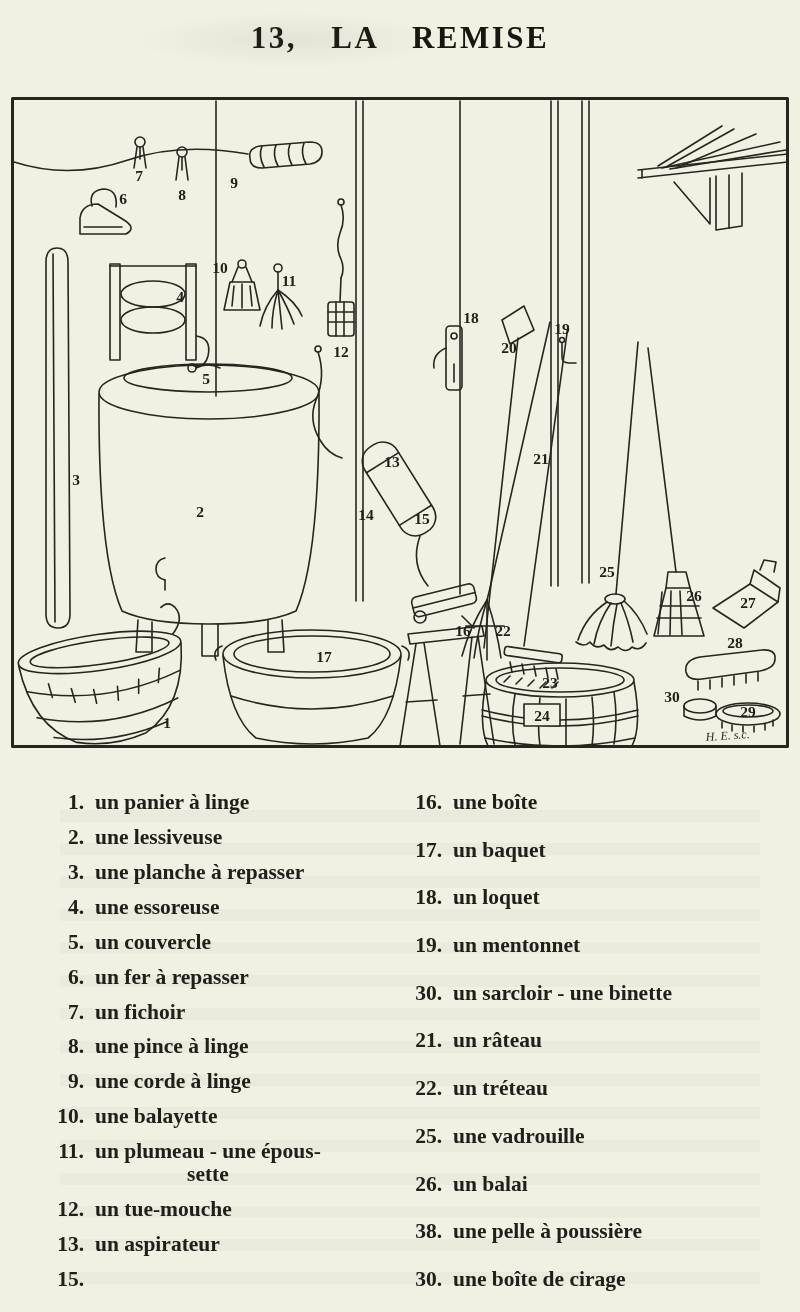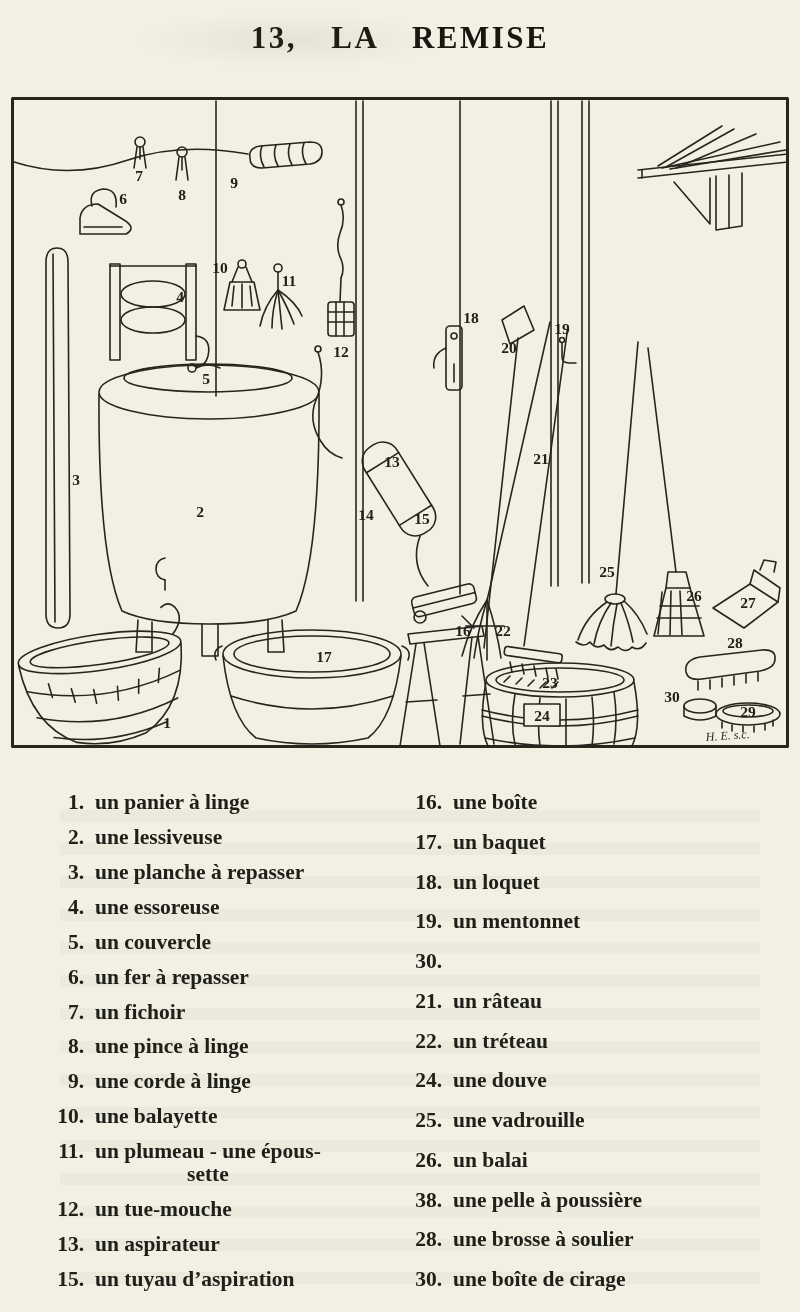--- a/index.html
+++ b/index.html
@@ -411,21 +411,20 @@
       <li class="row">
     <span class="num">12.</span>
     <span class="term">un tue-mouche</span>
   </li>
       <li class="row">
     <span class="num">13.</span>
     <span class="term">un aspirateur</span>
   </li>
       <li class="row">
     <span class="num">15.</span>
-    <span class="term">un tuyau d’aspiration</span>
   </li>
     </ol>
   <ol class="col col-right" id="vocab-col-right">
       <li class="row">
     <span class="num">16.</span>
     <span class="term">une boîte</span>
   </li>
       <li class="row">
     <span class="num">17.</span>
     <span class="term">un baquet</span>
@@ -433,47 +432,40 @@
       <li class="row">
     <span class="num">18.</span>
     <span class="term">un loquet</span>
   </li>
       <li class="row">
     <span class="num">19.</span>
     <span class="term">un mentonnet</span>
   </li>
       <li class="row">
     <span class="num">30.</span>
+    <span class="term">un sarcloir - une binette</span>
   </li>
       <li class="row">
     <span class="num">21.</span>
     <span class="term">un râteau</span>
   </li>
       <li class="row">
     <span class="num">22.</span>
     <span class="term">un tréteau</span>
   </li>
       <li class="row">
-    <span class="num">24.</span>
-    <span class="term">une douve</span>
-  </li>
-      <li class="row">
     <span class="num">25.</span>
     <span class="term">une vadrouille</span>
   </li>
       <li class="row">
     <span class="num">26.</span>
     <span class="term">un balai</span>
   </li>
       <li class="row">
     <span class="num">38.</span>
     <span class="term">une pelle à poussière</span>
   </li>
       <li class="row">
-    <span class="num">28.</span>
-    <span class="term">une brosse à soulier</span>
-  </li>
-      <li class="row">
     <span class="num">30.</span>
     <span class="term">une boîte de cirage</span>
   </li>
     </ol>
 </div>
 
 </body></html>

